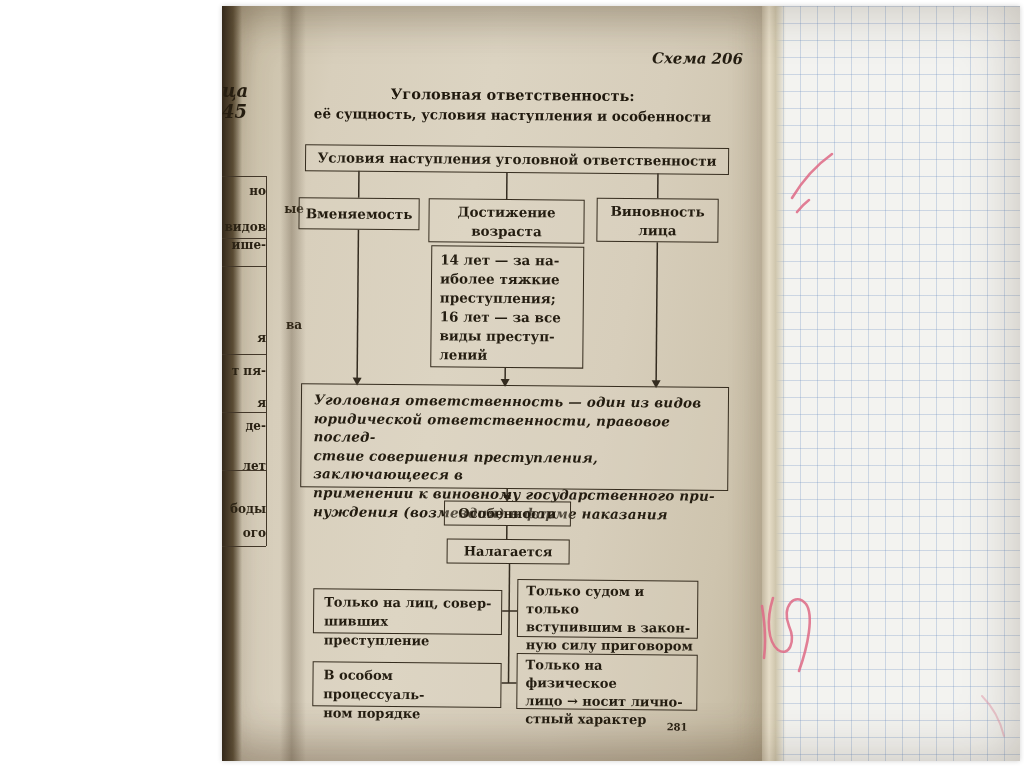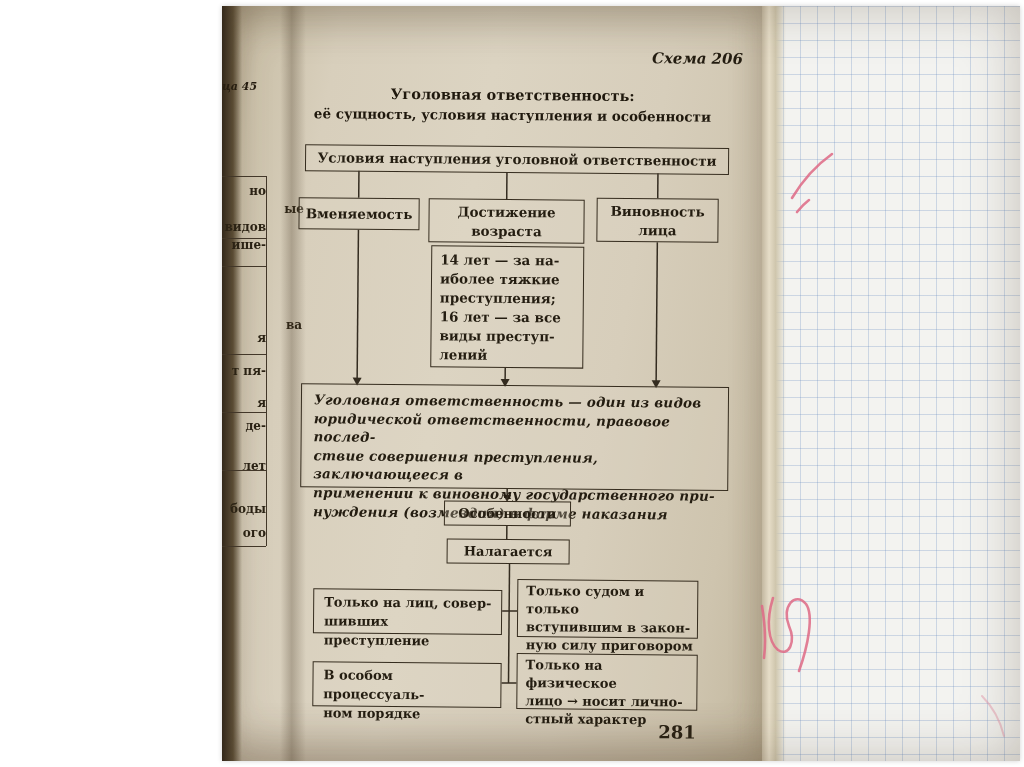--- a/index.html
+++ b/index.html
@@ -23,35 +23,35 @@
         background:linear-gradient(100deg,#b4a78e 0%,#cdc3ac 7%,#d8cfbc 18%,#dcd4c2 42%,#d7cebb 68%,#cec4ae 88%,#c2b79e 100%);
         box-shadow:inset 0 18px 30px rgba(90,70,45,.18), inset 0 -24px 34px rgba(90,70,45,.22);}
   .gutter{position:absolute;left:0;top:0;width:20px;height:100%;
         background:linear-gradient(90deg,#31271b 0%,#5e5038 55%,rgba(94,80,56,0) 100%);}
   .crease{position:absolute;left:58px;top:0;width:26px;height:100%;
         background:linear-gradient(90deg,rgba(70,55,35,0) 0%,rgba(70,55,35,.30) 45%,rgba(70,55,35,0) 100%);}
   
   .frag{position:absolute;left:0;width:44px;text-align:right;color:#2a2214;
         font-weight:700;font-size:12px;line-height:14px;white-space:nowrap;overflow:hidden;}
   .fhead{position:absolute;left:0;top:74px;width:48px;color:#241c10;font-weight:700;
-        font-style:italic;font-size:11px;}
+        font-style:italic;font-size:18px;}
   .fline{position:absolute;left:0;height:0;border-top:1.3px solid #43382a;}
   .fvline{position:absolute;width:0;border-left:1.3px solid #43382a;}
   
   .diagram{position:absolute;inset:0;transform:rotate(.5deg);transform-origin:290px 160px;
         color:#241d11;}
   .scheme{position:absolute;left:400px;top:42px;width:120px;text-align:right;
         font-style:italic;font-weight:700;font-size:15px;color:#241d11;}
   .title{position:absolute;left:50px;width:480px;text-align:center;font-weight:700;color:#1f180d;}
   .box{position:absolute;border:1.4px solid #352c1e;color:#241d11;font-weight:700;
         text-align:center;background:rgba(222,214,199,.25);box-sizing:border-box;}
   .lbl{font-weight:700;}
   .conn{position:absolute;inset:0;pointer-events:none;}
   .pageno{position:absolute;left:430px;top:714px;width:60px;text-align:center;
-        font-weight:700;font-size:18px;color:#2a2214;}
+        font-weight:700;font-size:10px;color:#2a2214;}
   
   .hand{position:absolute;inset:0;pointer-events:none;}
 </style>
 </head>
 <body>
 
 <div id="stage">
   <div class="photo">
 
     <div class="stack"></div>

